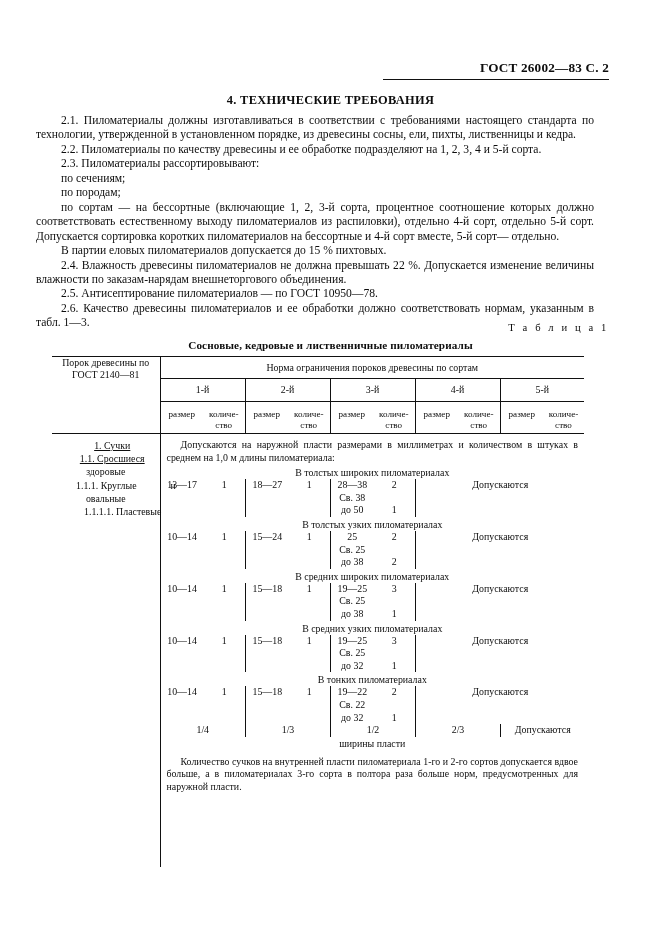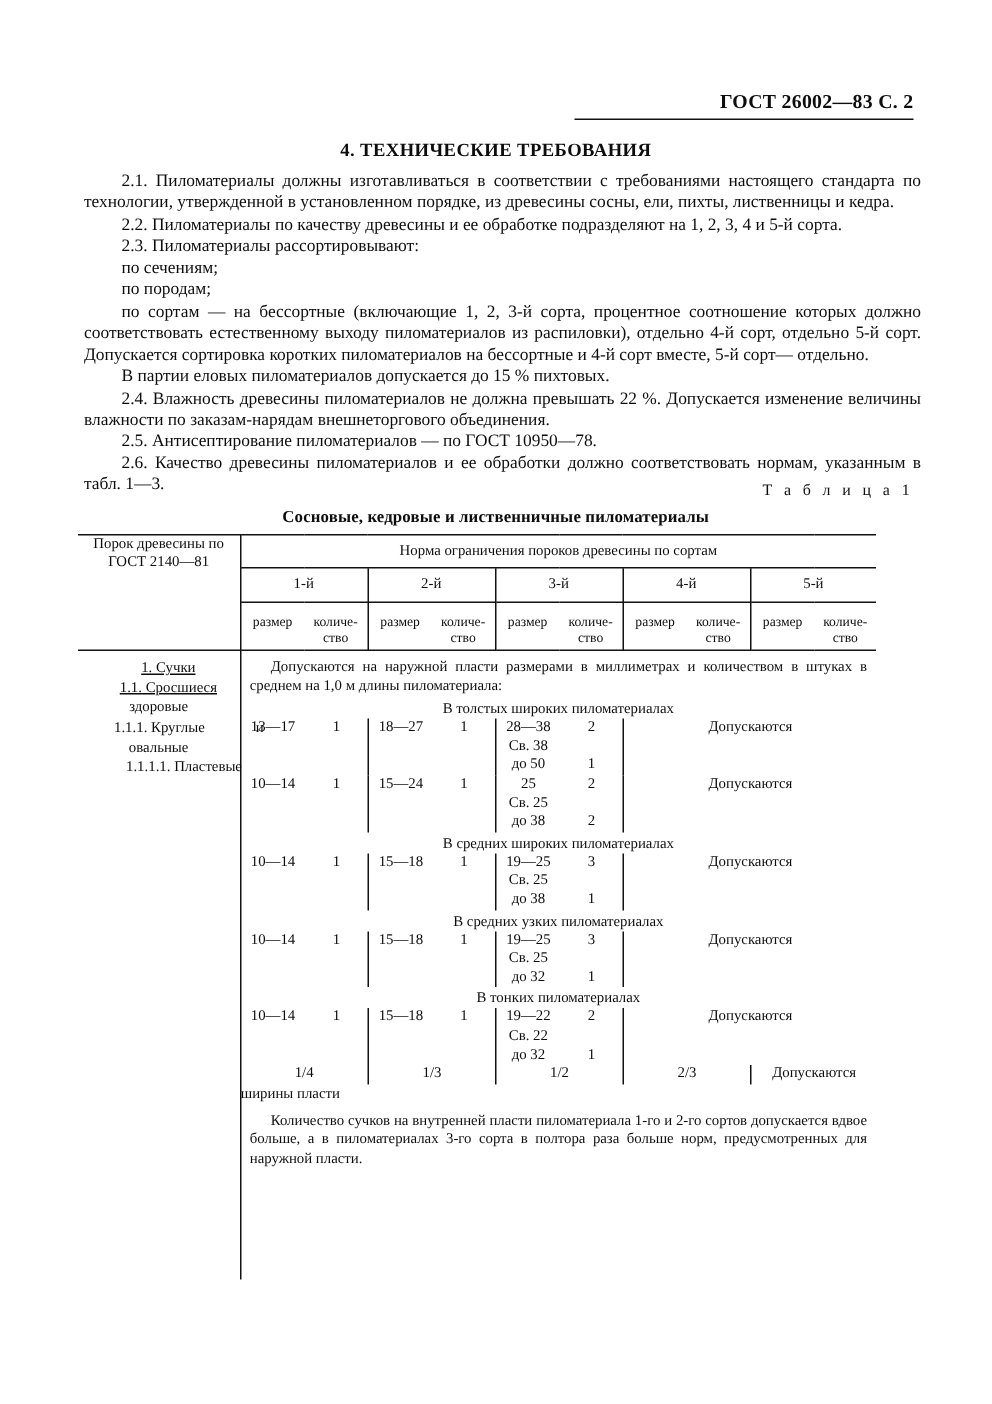--- a/index.html
+++ b/index.html
@@ -50,21 +50,21 @@
     top: 93px;
     text-align: center;
     font-size: 12.4px;
     font-weight: bold;
     letter-spacing: 0.3px;
   }
 
   
   .body-block {
     position: absolute;
-    left: 56px;
+    left: 36px;
     top: 114px;
     width: 558px;
     font-size: 11.6px;
     line-height: 14.45px;
     text-align: justify;
     text-justify: inter-word;
   }
   .body-block p {
     margin: 0;
     text-indent: 25px;
@@ -195,21 +195,21 @@
   .cellpad { padding-top: 1px; }
   .sub2 { display: block; }
 
   .frac-note {
     font-size: 9.9px;
     text-align: center;
     padding: 2px 4px 1px 4px;
   }
   .frac-under {
     font-size: 9.9px;
-    text-align: left;
+    text-align: center;
     padding: 1px 0 2px 0;
   }
   .tail-txt {
     font-size: 9.9px;
     line-height: 12.6px;
     padding: 5px 6px 8px 6px;
     text-align: justify;
     text-indent: 14px;
   }
   .blank-fill { height: 66px; }
@@ -337,20 +337,21 @@
                 <td class="cellpad vr">
                   <span class="sub2">2</span>
                   <span class="sub2">&nbsp;</span>
                   <span class="sub2">1</span>
                 </td>
                 <td class="cellpad" colspan="4">Допускаются</td>
               </tr>
             </tbody>
               </table>
 
+            <div class="grp-title">В толстых узких пиломатериалах</div>
             <table class="inner">
               <colgroup>
                 <col style="width:43px">
                   <col style="width:42px">
                 <col style="width:43px">
                   <col style="width:42px">
                 <col style="width:43px">
                   <col style="width:42px">
                 <col style="width:43px">
                   <col style="width:42px">

